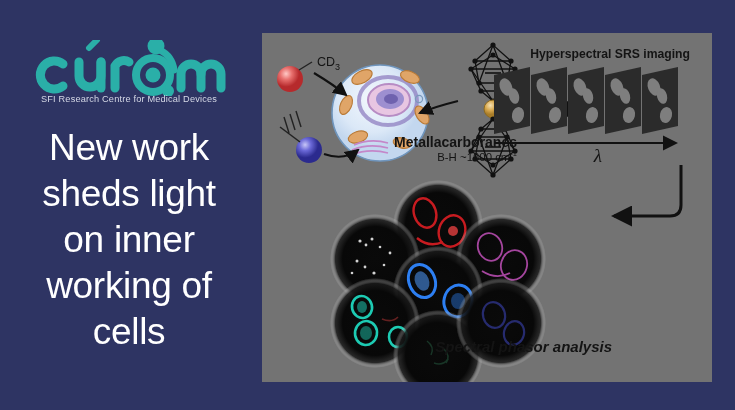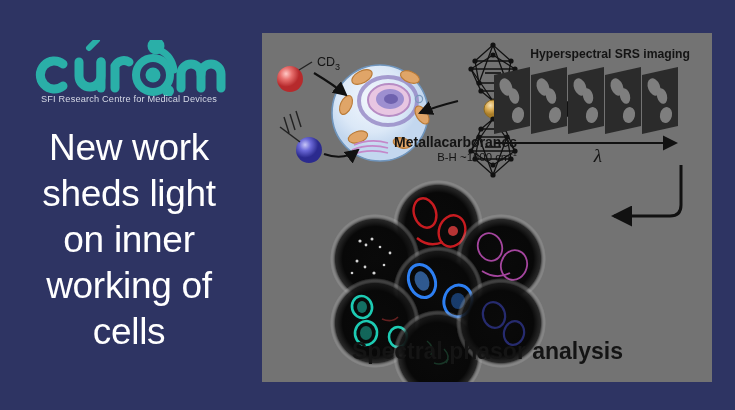--- a/index.html
+++ b/index.html
@@ -24,21 +24,21 @@
   
   #figure-panel{position:absolute;left:262px;top:33px;width:450px;height:349px;
       background:#737373;overflow:hidden;}
   #figure-svg{position:absolute;left:0;top:0;width:450px;height:349px;}
 
   .fig-label{position:absolute;color:#141414;font-weight:bold;
       text-align:right;white-space:nowrap;}
   #lbl-metallacarboranes{left:75px;top:101px;width:180px;font-size:14px;}
   #lbl-bh{left:75px;top:116px;width:180px;font-size:11.4px;font-weight:normal;}
   #lbl-hyperspectral{left:222px;top:14px;width:206px;font-size:12.2px;}
-  #lbl-phasor{left:90px;top:305px;width:260px;font-size:23px;}
+  #lbl-phasor{left:90px;top:305px;width:260px;font-size:15px;font-style:italic;}
   #lbl-lambda{left:300px;top:112px;width:40px;font-size:19px;
       font-weight:normal;font-family:"Liberation Serif",serif;font-style:italic;}
   .cd3-label{position:absolute;left:55px;top:22px;font-size:12.5px;color:#141414;}
   .cd3-label sub{font-size:9px;}
   #lbl-bh sup{font-size:7.5px;vertical-align:super;}
 </style>
 </head>
 <body>
 
 <div id="root">

